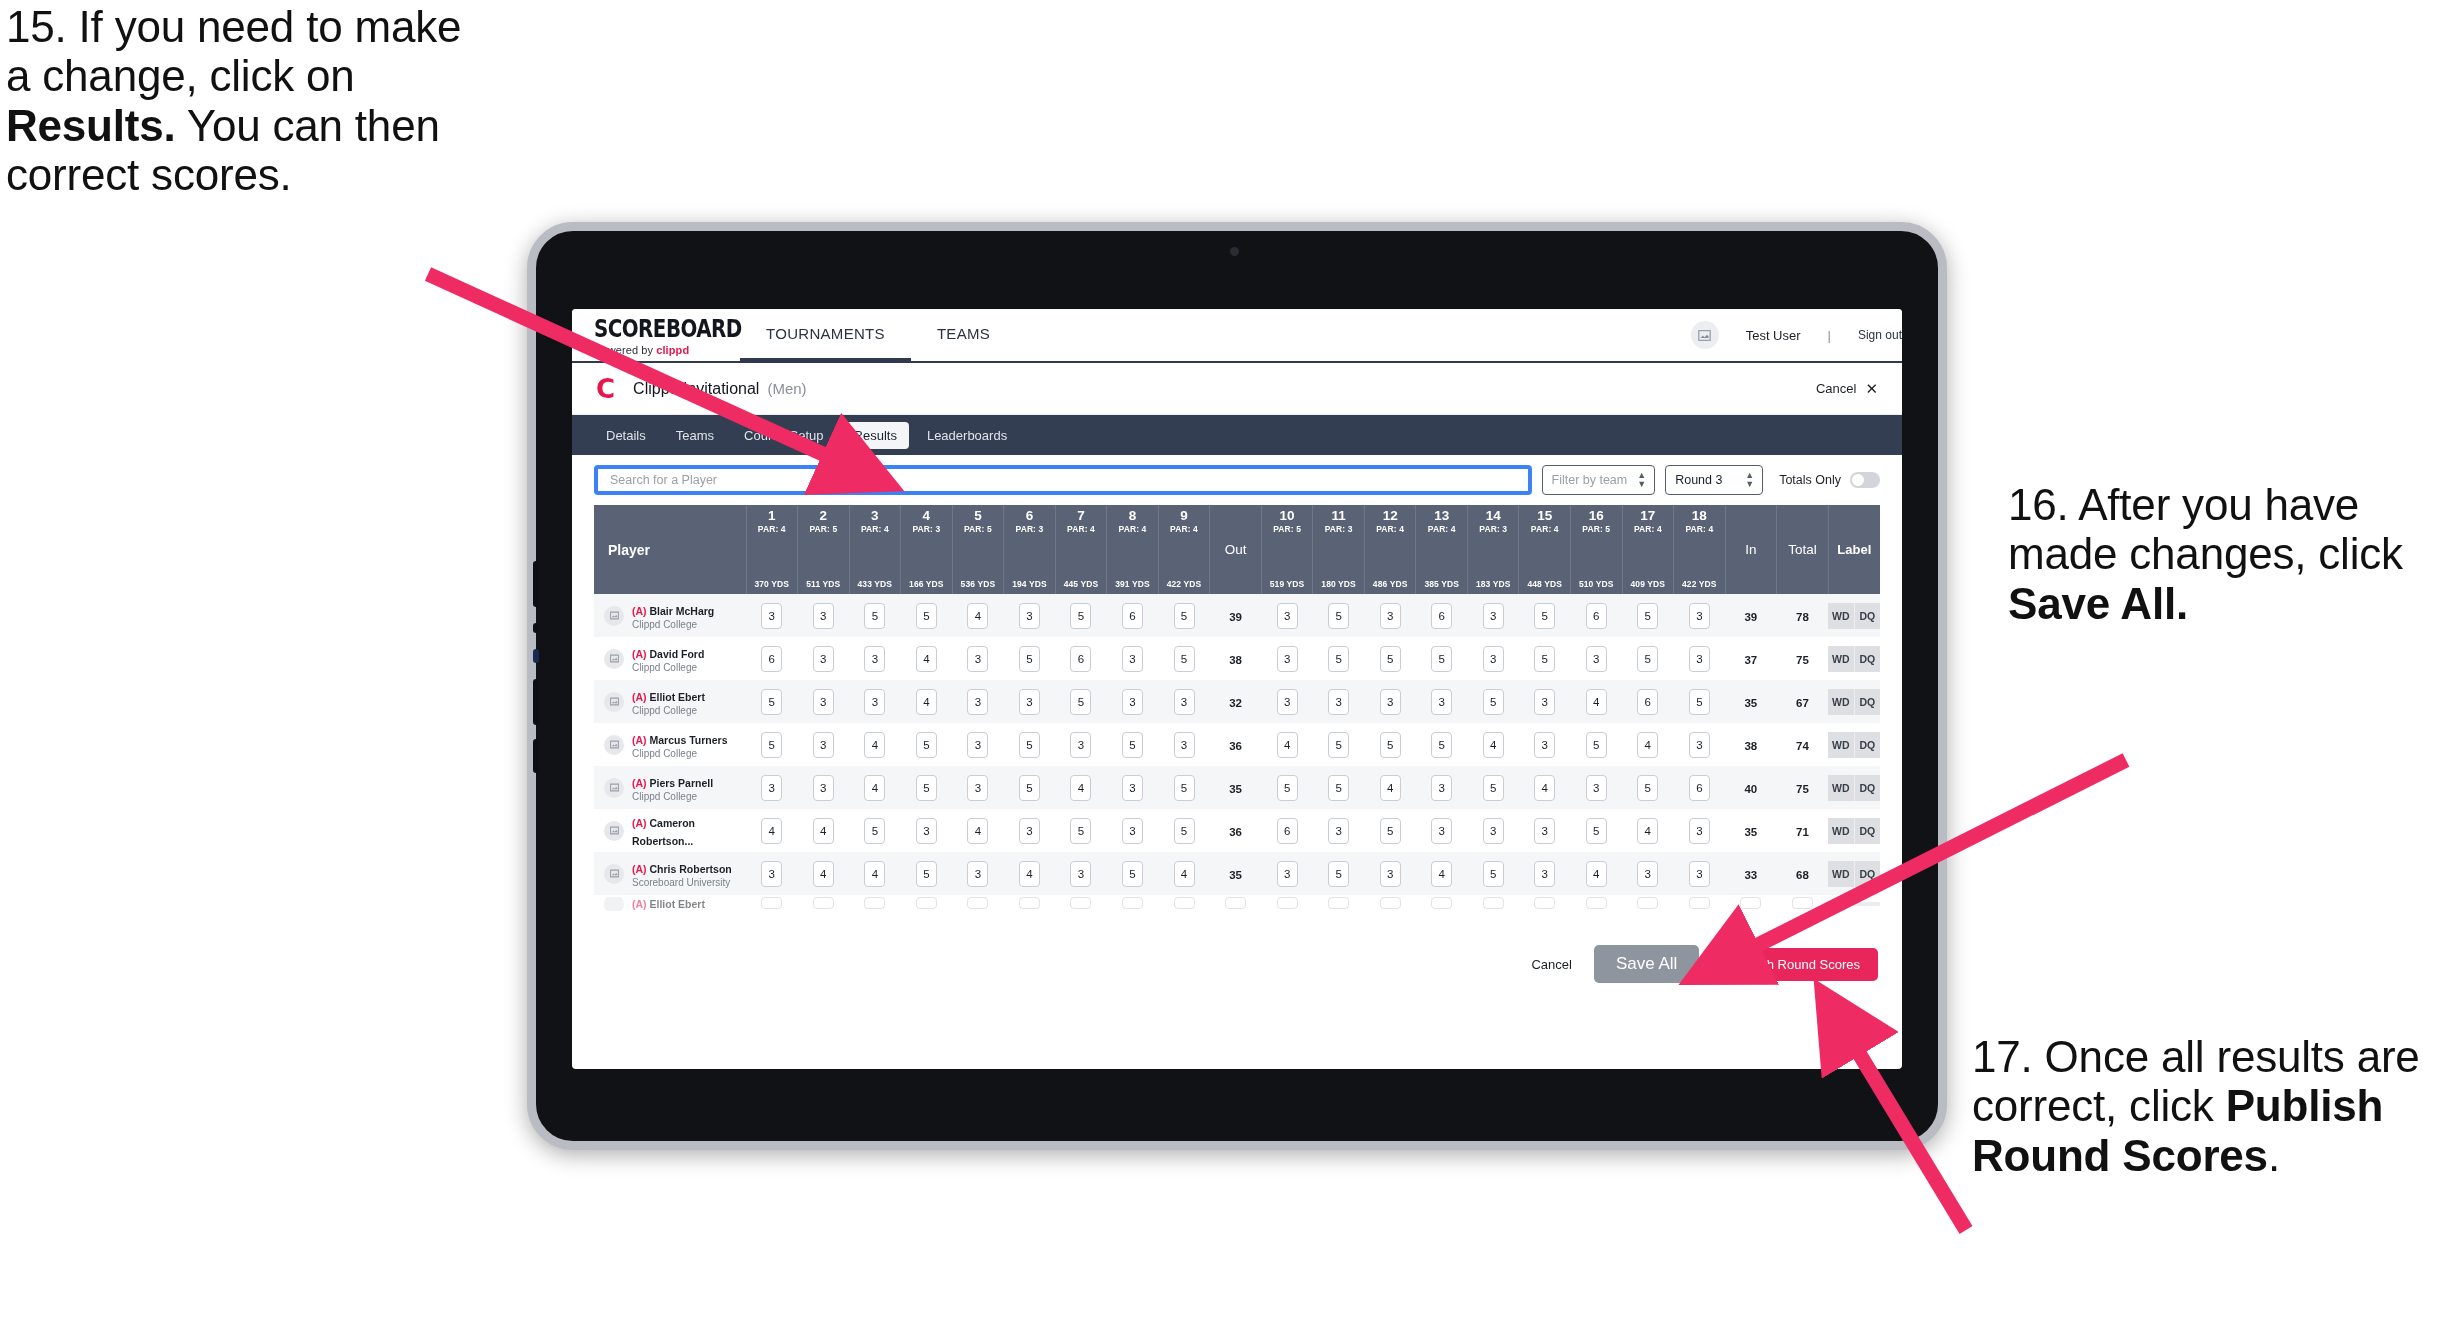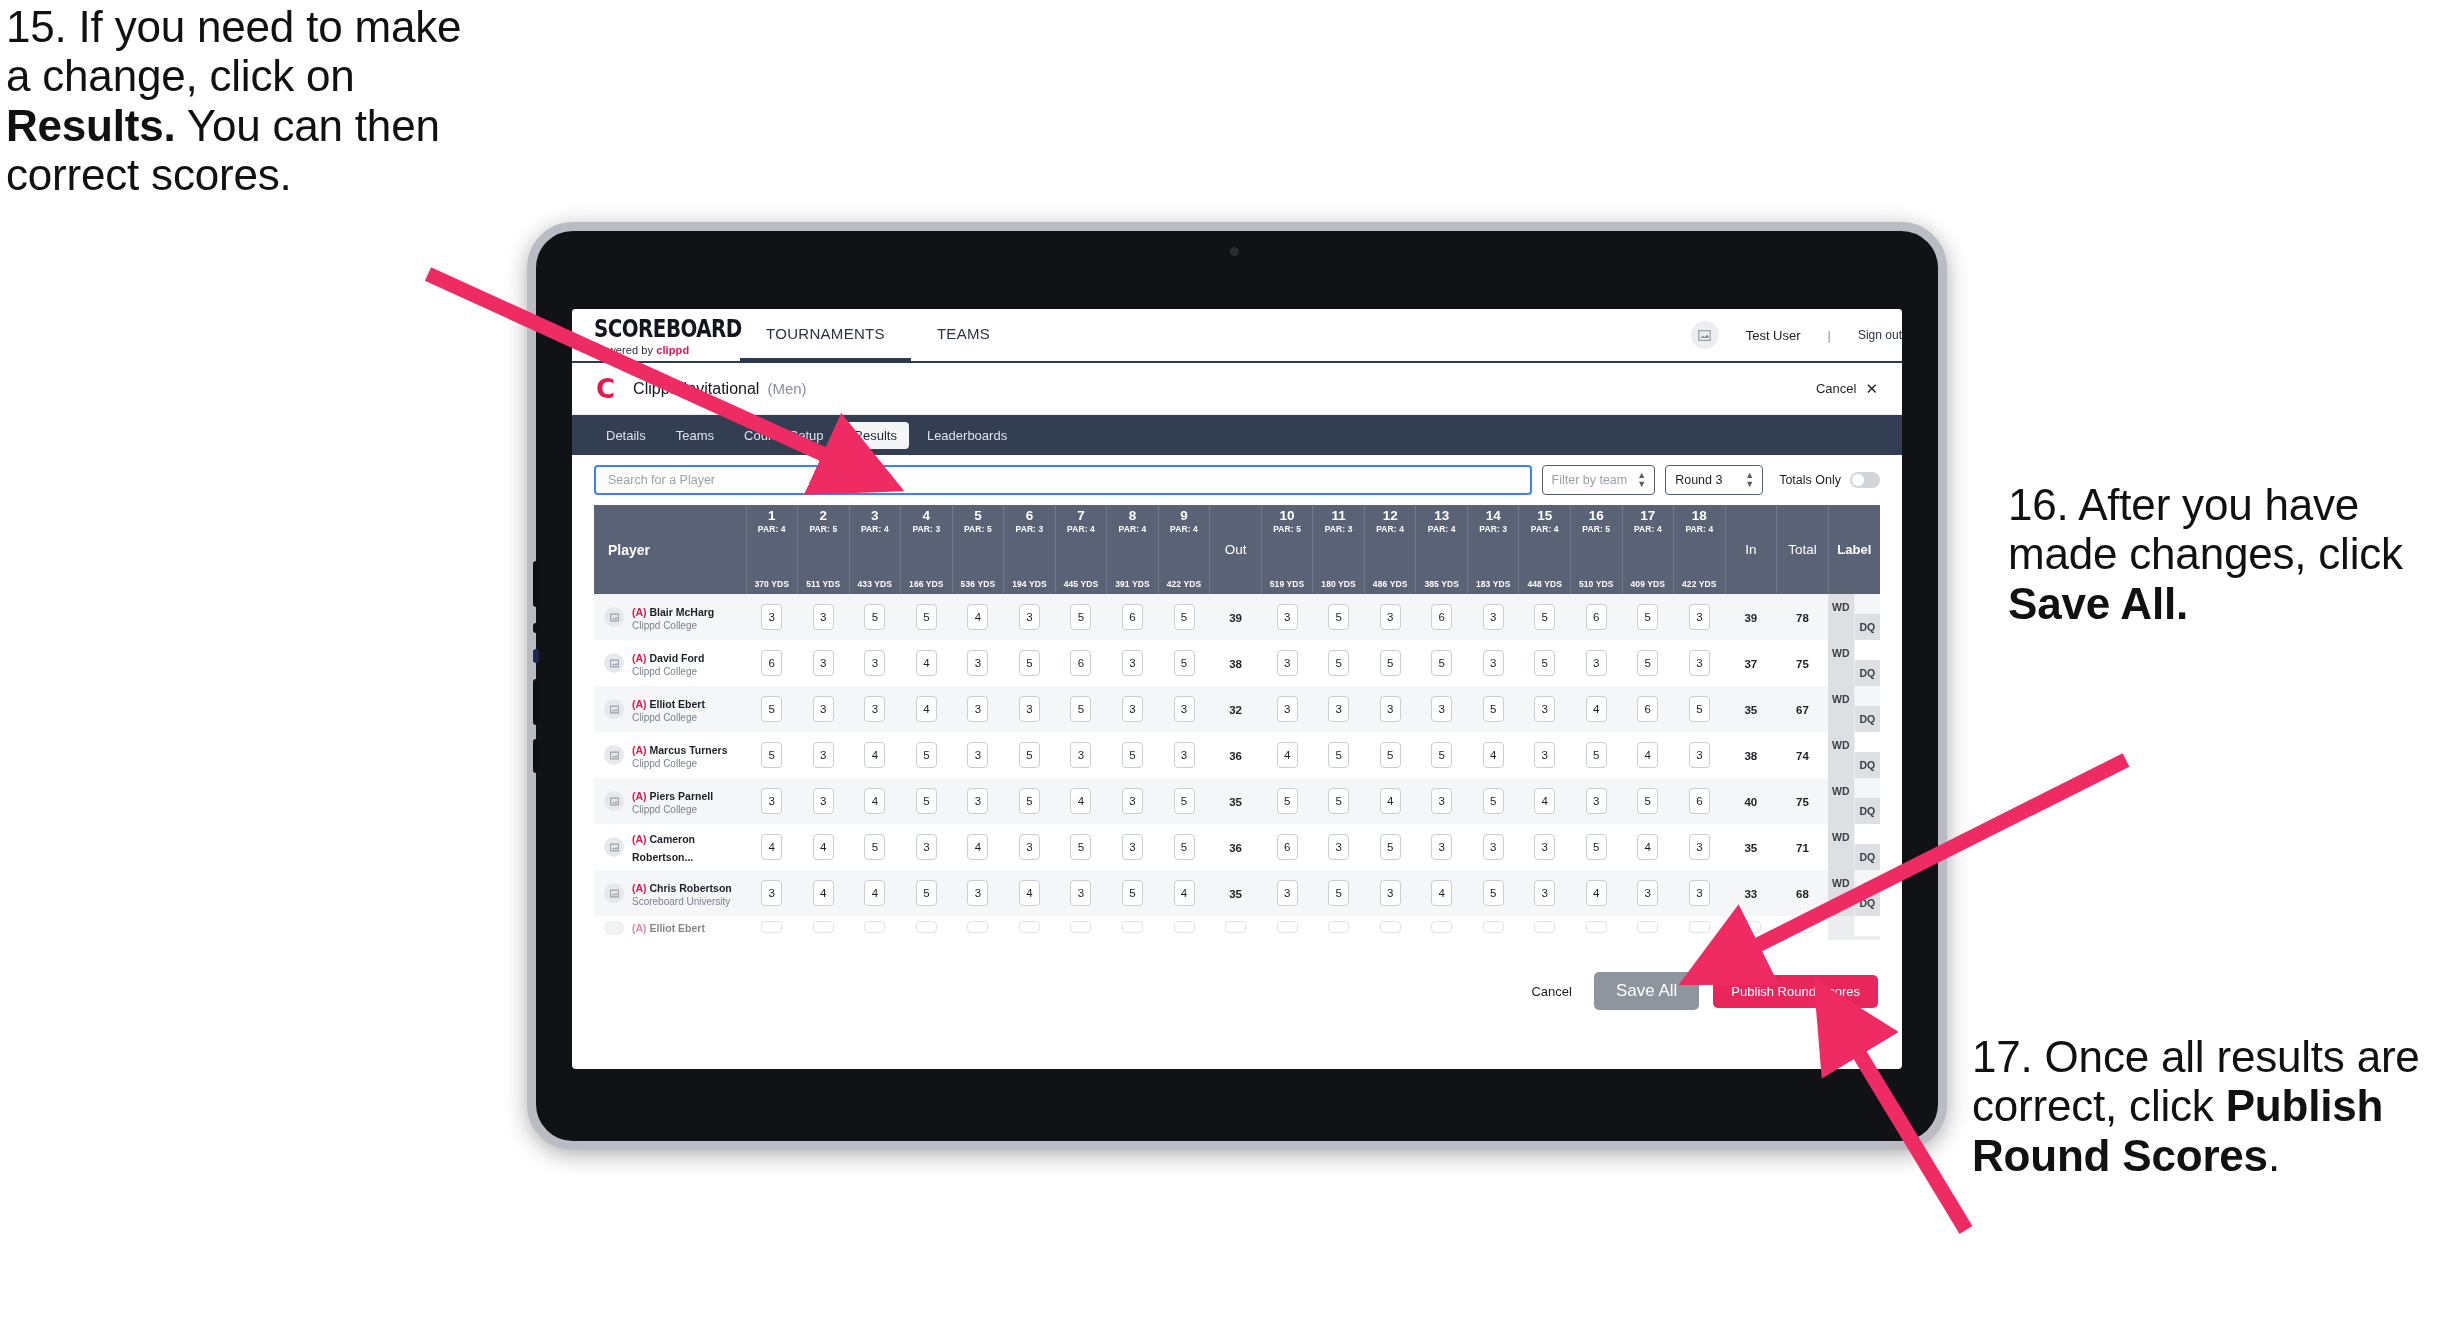--- a/index.html
+++ b/index.html
@@ -93,21 +93,21 @@
   
   .sec-tabs { background:#333e52; height: 40px; display:flex; align-items:center; padding: 0 22px; gap: 6px; }
   .sec-tab {
     font-size: 13px; color:#dfe3ea; padding: 6px 12px; border-radius: 4px; cursor:pointer;
   }
   .sec-tab.active { background:#f4f5f7; color:#1c2330; font-weight:500; }
 
   
   .filter-row { background:#fff; height: 50px; display:flex; align-items:center; padding: 0 22px; gap: 10px; }
   .search-box {
-    flex: 1; height: 30px; border:2px solid #3b82f6; border-radius:4px;
+    flex: 1; height: 30px; border:4px solid #3b82f6; border-radius:4px;
     display:flex; align-items:center; padding: 0 12px; font-size:12.5px; color:#9aa0a8;
   }
   .sel {
     height: 30px; border:1px solid #555d6b; border-radius:4px;
     display:flex; align-items:center; justify-content:space-between; gap:10px;
     padding: 0 9px; font-size:12.5px; cursor:pointer; min-width: 98px;
   }
   .sel.muted { color:#9aa0a8; }
   .sel.value { color:#1c2026; }
   .sel .chev { font-size: 9px; color:#555d6b; line-height:1; letter-spacing:-1px; display:flex; flex-direction:column;}
@@ -149,21 +149,21 @@
     display:inline-flex; align-items:center; justify-content:center;
     font-size: 11.5px; color:#1c2026;
   }
   .agg-val { font-size: 11.5px; font-weight: 700; color:#1c2026; }
   .lblcell { padding: 0; }
   .lblbox { display:flex; }
   .lbl-btn {
     flex:1; background:#dddfe3; font-size: 10.5px; color:#3a4049; font-weight:600;
     padding: 7px 0; text-align:center; cursor:pointer; border-right:1px solid #eceef1;
   }
-  .lbl-btn:last-child { border-right:none;margin-top:20px; }
+  .lbl-btn:last-child { border-right:none; }
   .fade-row { height: 20px; opacity: .45; }
 
   
   .app-footer {
     background:#fff; display:flex; align-items:center; justify-content:flex-end;
     gap: 14px; padding: 12px 24px 0 24px;
   }
   .btn-text { font-size: 13px; color:#1c2026; cursor:pointer; padding: 6px 8px;}
   .btn-grey {
     background:#8f959f; color:#fff; font-size:17px; border-radius:5px;

